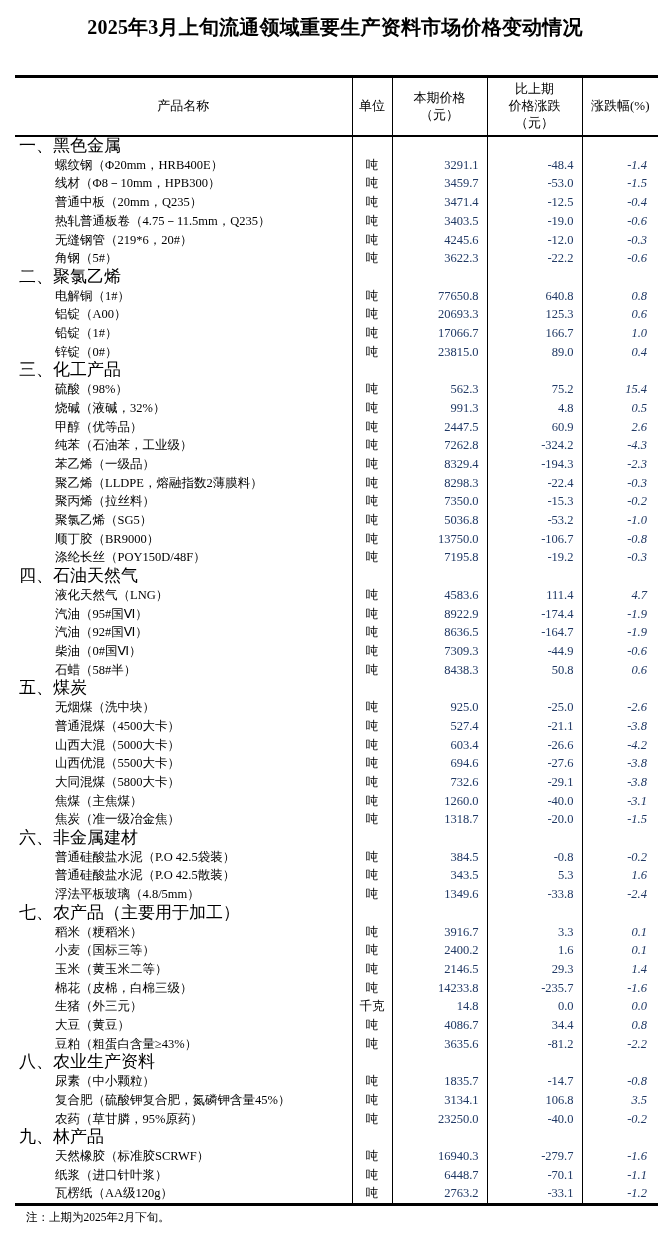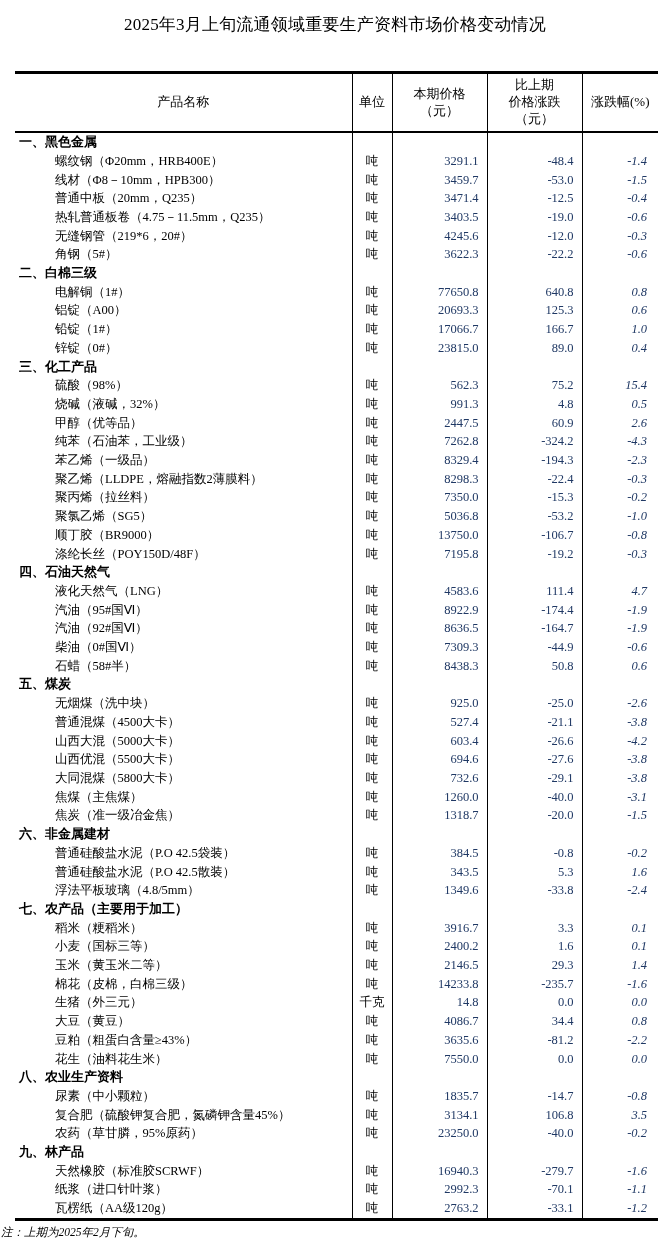--- a/index.html
+++ b/index.html
@@ -3,21 +3,21 @@
 <meta charset="utf-8">
 <style>
   :root { --num-color:#1f3864; --line:#000; }
   html,body { margin:0; padding:0; }
   body {
     width:670px; height:1257px; background:#ffffff; overflow:hidden;
     font-family:"Liberation Serif","DejaVu Serif",serif; color:#000;
   }
   .title {
     margin:14px 8px 0 8px; text-align:center;
-    font-size:17px; font-weight:normal; line-height:1.3; letter-spacing:0.2px;
+    font-size:20px; font-weight:bold; line-height:1.3; letter-spacing:0.2px;
   }
   .table-wrap { margin:35px 0 0 15px; }
   table.price {
     border-collapse:collapse; table-layout:fixed; width:643px;
     border-top:3px solid var(--line); border-bottom:3px solid var(--line);
   }
   col.c-name { width:337px; }
   col.c-unit { width:40px; }
   col.c-price { width:95px; }
   col.c-change { width:95px; }
@@ -26,26 +26,26 @@
     border-bottom:2px solid var(--line);
     font-weight:normal; font-size:13px; line-height:1.3;
     height:57px; vertical-align:middle; text-align:center;
     white-space:pre-line; padding:0;
   }
   thead th + th, tbody td + td { border-left:1px solid var(--line); }
   tbody td {
     height:18.7px; padding:0; font-size:12.5px; line-height:18.7px;
     vertical-align:middle; white-space:nowrap; overflow:hidden;
   }
-  tr.section td.name { font-weight:bold; font-size:13px; padding-left:4px; }
+  tr.section td.name { font-weight:normal; font-size:17px; padding-left:4px; }
   tr.item td.name { padding-left:40px;font-family:Liberation Serif, serif; }
   td.unit { text-align:center; }
   td.num { text-align:right; padding-right:8px; color:var(--num-color); }
   td.pct { padding-right:11px;font-style:italic; }
-  .note { margin:5px 0 0 1px; font-size:11.5px; line-height:1.2;font-style:italic; }
+  .note { margin:5px 0 0 26px; font-size:11.5px; line-height:1.2; }
 </style>
 </head>
 <body>
 
 <div class="page">
   <div class="title">2025年3月上旬流通领域重要生产资料市场价格变动情况</div>
 
   <div class="table-wrap">
     <table class="price">
       <colgroup>
@@ -111,21 +111,21 @@
             <td class="num pct">-0.3</td>
           </tr>
           <tr class="item">
             <td class="name">角钢（5#）</td>
             <td class="unit">吨</td>
             <td class="num">3622.3</td>
             <td class="num">-22.2</td>
             <td class="num pct">-0.6</td>
           </tr>
           <tr class="section">
-            <td class="name">二、白棉三级</td>
+            <td class="name">二、聚氯乙烯</td>
             <td></td>
             <td></td>
             <td></td>
             <td></td>
           </tr>
           <tr class="item">
             <td class="name">电解铜（1#）</td>
             <td class="unit">吨</td>
             <td class="num">77650.8</td>
             <td class="num">640.8</td>
@@ -404,27 +404,20 @@
             <td class="num">34.4</td>
             <td class="num pct">0.8</td>
           </tr>
           <tr class="item">
             <td class="name">豆粕（粗蛋白含量≥43%）</td>
             <td class="unit">吨</td>
             <td class="num">3635.6</td>
             <td class="num">-81.2</td>
             <td class="num pct">-2.2</td>
           </tr>
-          <tr class="item">
-            <td class="name">花生（油料花生米）</td>
-            <td class="unit">吨</td>
-            <td class="num">7550.0</td>
-            <td class="num">0.0</td>
-            <td class="num pct">0.0</td>
-          </tr>
           <tr class="section">
             <td class="name">八、农业生产资料</td>
             <td></td>
             <td></td>
             <td></td>
             <td></td>
           </tr>
           <tr class="item">
             <td class="name">尿素（中小颗粒）</td>
             <td class="unit">吨</td>
@@ -456,21 +449,21 @@
           <tr class="item">
             <td class="name">天然橡胶（标准胶SCRWF）</td>
             <td class="unit">吨</td>
             <td class="num">16940.3</td>
             <td class="num">-279.7</td>
             <td class="num pct">-1.6</td>
           </tr>
           <tr class="item">
             <td class="name">纸浆（进口针叶浆）</td>
             <td class="unit">吨</td>
-            <td class="num">2992.3</td>
+            <td class="num">6448.7</td>
             <td class="num">-70.1</td>
             <td class="num pct">-1.1</td>
           </tr>
           <tr class="item">
             <td class="name">瓦楞纸（AA级120g）</td>
             <td class="unit">吨</td>
             <td class="num">2763.2</td>
             <td class="num">-33.1</td>
             <td class="num pct">-1.2</td>
           </tr>

